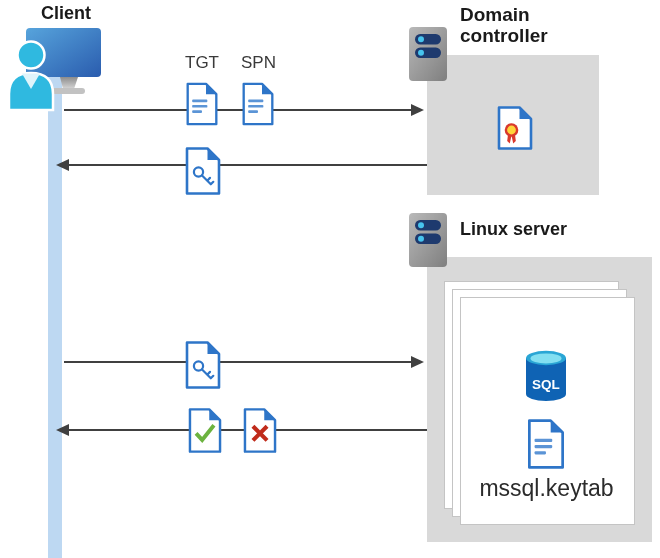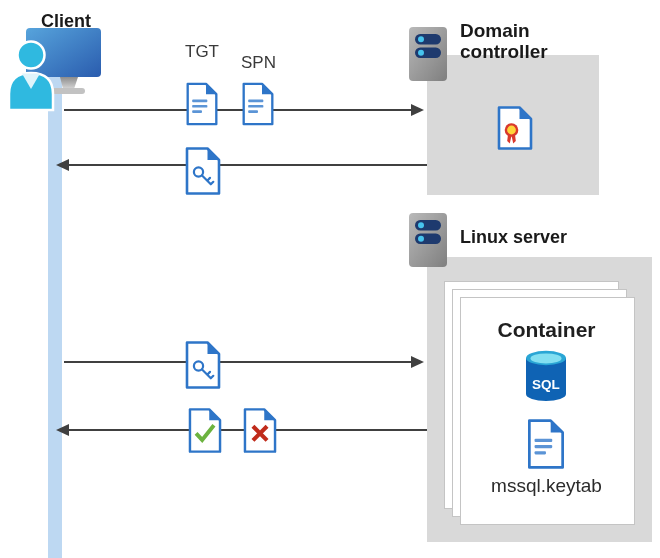--- a/index.html
+++ b/index.html
@@ -13,30 +13,30 @@
   
   .panel{background:var(--panel_gray,#D9D9D9);z-index:1;}
   #dc-panel{left:427px;top:55px;width:172px;height:140px;}
   #linux-panel{left:427px;top:257px;width:225px;height:285px;}
   
   .card{background:#fff;border:1px solid #C4C4C4;width:173px;height:226px;z-index:2;}
   #card-back{left:444px;top:281px;}
   #card-mid{left:452px;top:289px;}
   #card-front{left:460px;top:297px;}
   
-  .lbl{color:var(--text_dark,#1A1A1A);font-weight:bold;z-index:4;margin-top:8px;}
+  .lbl{color:var(--text_dark,#1A1A1A);font-weight:bold;z-index:4;}
   #client-label{left:24px;top:3px;width:84px;font-size:18px;text-align:center;}
-  #dc-label{left:460px;top:12px;width:112px;font-size:19px;line-height:21px;}
+  #dc-label{left:460px;top:4px;width:112px;font-size:19px;line-height:21px;}
   #linux-label{left:460px;top:219px;width:190px;font-size:18px;}
   #container-label{left:460px;top:310px;width:173px;font-size:21px;text-align:center;color:#1F1F1F;z-index:3;}
   .smalltxt{color:var(--text_gray,#3A3A3A);font-weight:normal;z-index:4;}
-  #tgt-label{left:185px;top:42px;width:34px;font-size:17px;text-align:center;}
+  #tgt-label{left:185px;top:53px;width:34px;font-size:17px;text-align:center;}
   #spn-label{left:241px;top:53px;width:34px;font-size:17px;text-align:right;}
   #accepted-denied-label{left:120px;top:461px;width:224px;font-size:18px;text-align:center;}
-  #keytab-label{left:460px;top:475px;width:173px;font-size:19px;text-align:center;color:#2B2B2B;z-index:3;font-weight:normal;}
+  #keytab-label{left:460px;top:475px;width:173px;font-size:23px;text-align:center;color:#2B2B2B;z-index:3;font-weight:normal;}
   
   .arrow-line{position:absolute;height:2.4px;background:var(--arrow_gray,#404040);z-index:2;}
   .arrow-head{position:absolute;width:0;height:0;border-top:6.5px solid transparent;border-bottom:6.5px solid transparent;z-index:2;}
   .arrow-head.right{border-left:13px solid var(--arrow_gray,#404040);}
   .arrow-head.left{border-right:13px solid var(--arrow_gray,#404040);}
   
   .icon{position:absolute;z-index:3;}
 </style>
 </head>
 <body>
@@ -122,21 +122,20 @@
 
   <div class="abs panel" id="linux-panel"></div>
   <svg class="icon" style="left:408px;top:212px" width="40" height="56">
       <use href="#i-server"></use>
     </svg>
   <div class="abs lbl" id="linux-label">Linux server</div>
 
   <div class="abs card" id="card-back"></div>
   <div class="abs card" id="card-mid"></div>
   <div class="abs card" id="card-front"></div>
-  <div class="abs lbl" id="container-label">Container</div>
   <svg class="icon" style="left:524px;top:349px" width="44" height="54" viewBox="0 0 44 54">
     <path d="M2 9 V45 A20 7 0 0 0 42 45 V9 Z" style="fill:var(--sql_blue,#0F63B4)"></path>
     <ellipse cx="22" cy="9" rx="20" ry="7.2" style="fill:var(--sql_rim,#2AA6D5)"></ellipse>
     <ellipse cx="22" cy="9.4" rx="15.5" ry="5" style="fill:var(--sql_cyan,#83DFF1)"></ellipse>
     <text x="22" y="40" text-anchor="middle" font-size="13.5" font-weight="bold" fill="#fff">SQL</text>
   </svg>
   <svg class="icon" style="left:526px;top:418px" width="40" height="52">
       <use href="#i-doc-text"></use>
     </svg>
   <div class="abs" id="keytab-label">mssql.keytab</div>

